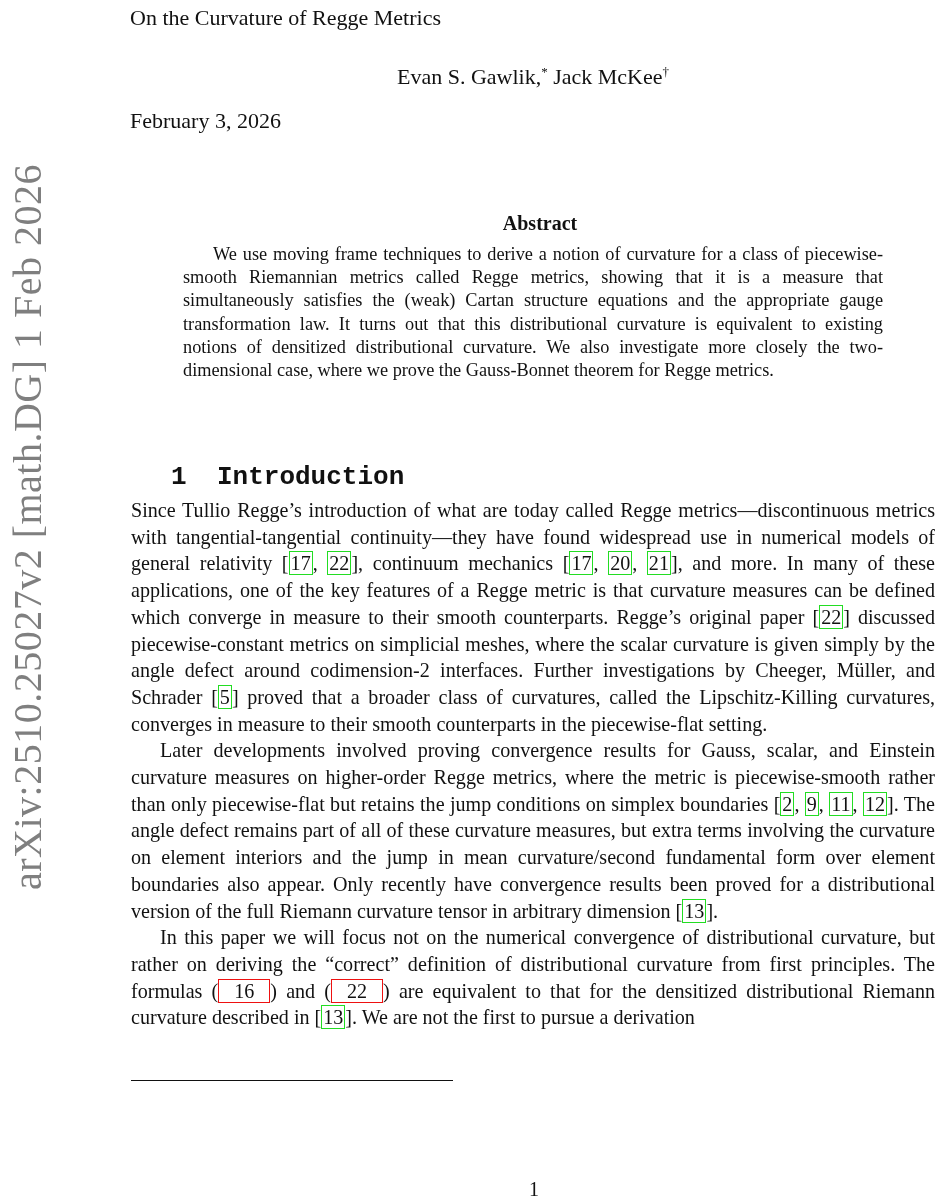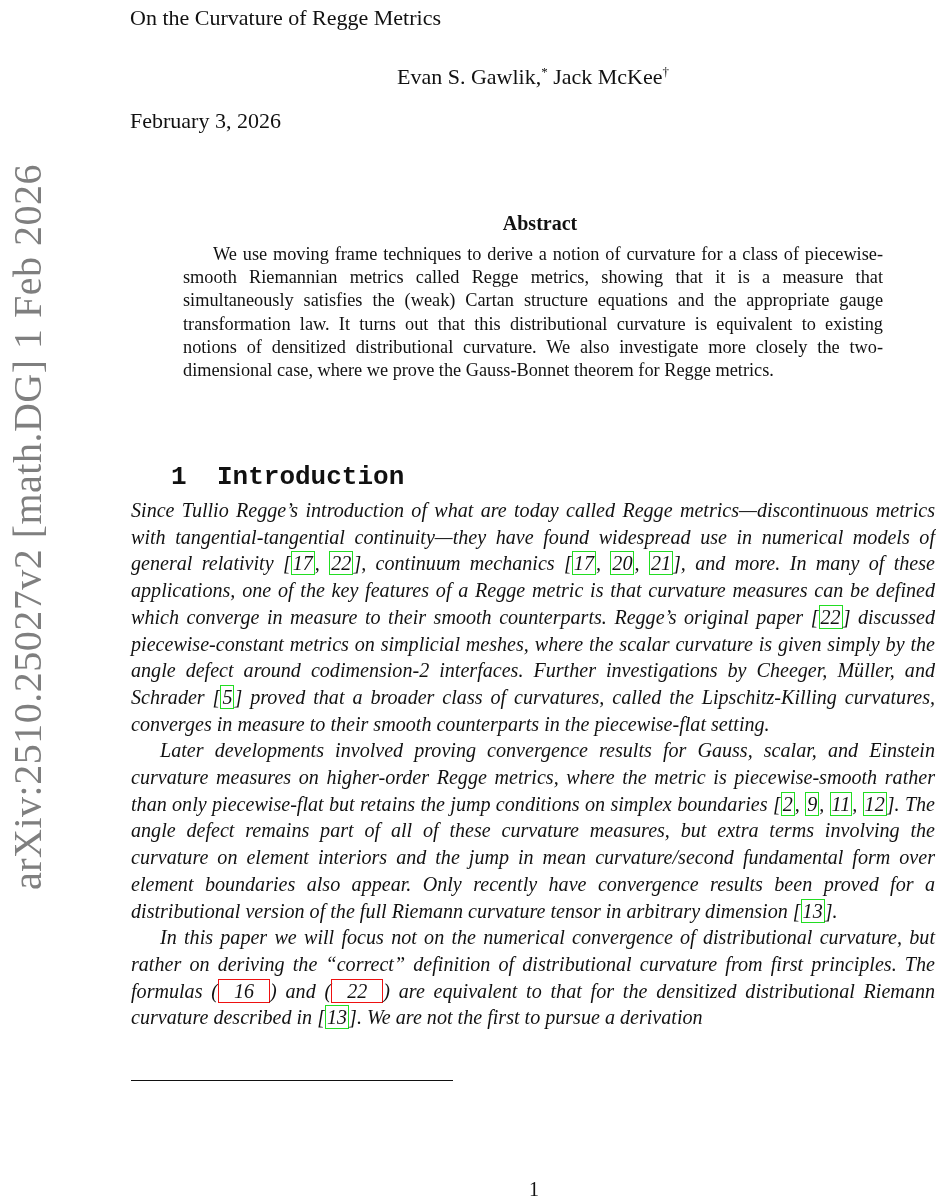--- a/index.html
+++ b/index.html
@@ -18,21 +18,21 @@
           font-family: "Liberation Serif", serif; font-size: 22px; }
   .abstract-title { position: absolute; left: 180px; width: 720px; top: 212px; text-align: center;
                     font-family: "Liberation Serif", serif; font-size: 20px; font-weight: bold; }
   .abstract-body { position: absolute; left: 183px; width: 700px; top: 243px;
                    font-family: "Liberation Serif", serif; font-size: 18.3px; line-height: 23.2px;
                    text-align: justify; text-indent: 30px; }
   .section-heading { position: absolute; left: 131px; top: 440px;
                      font-family: Liberation Mono, monospace; font-size: 26px; font-weight: bold; margin-left: 40px; }
   .section-heading .num { display: inline-block; width: 46px; }
   .body { position: absolute; left: 131px; width: 804px; top: 497px;
-          font-family: "Liberation Serif", serif; font-size: 20.1px; line-height: 26.7px; text-align: justify; font-style: italic; }
+          font-family: "Liberation Serif", serif; font-size: 20.1px; line-height: 26.7px; text-align: justify; }
   .body p { margin: 0; }
   .body p.indent { text-indent: 29px; }
   .cite { border: 1.5px solid #22dd22; padding: 0 1px; }
   .eqref { border: 1.5px solid #ee1111; padding: 0 15px; }
   .footnote-rule { position: absolute; left: 131px; top: 1080px; width: 322px; height: 0; border-top: 1.5px solid #111; }
   .footnotes { position: absolute; left: 131px; width: 804px; top: 1086px;
                font-family: "Liberation Serif", serif; font-size: 15.6px; line-height: 21.5px; text-align: justify; }
   .footnotes p { margin: 0; text-indent: 30px; }
   .footnotes sup { font-size: 10px; }
   .page-number { position: absolute; left: 0; width: 1068px; top: 1178px; text-align: center;

